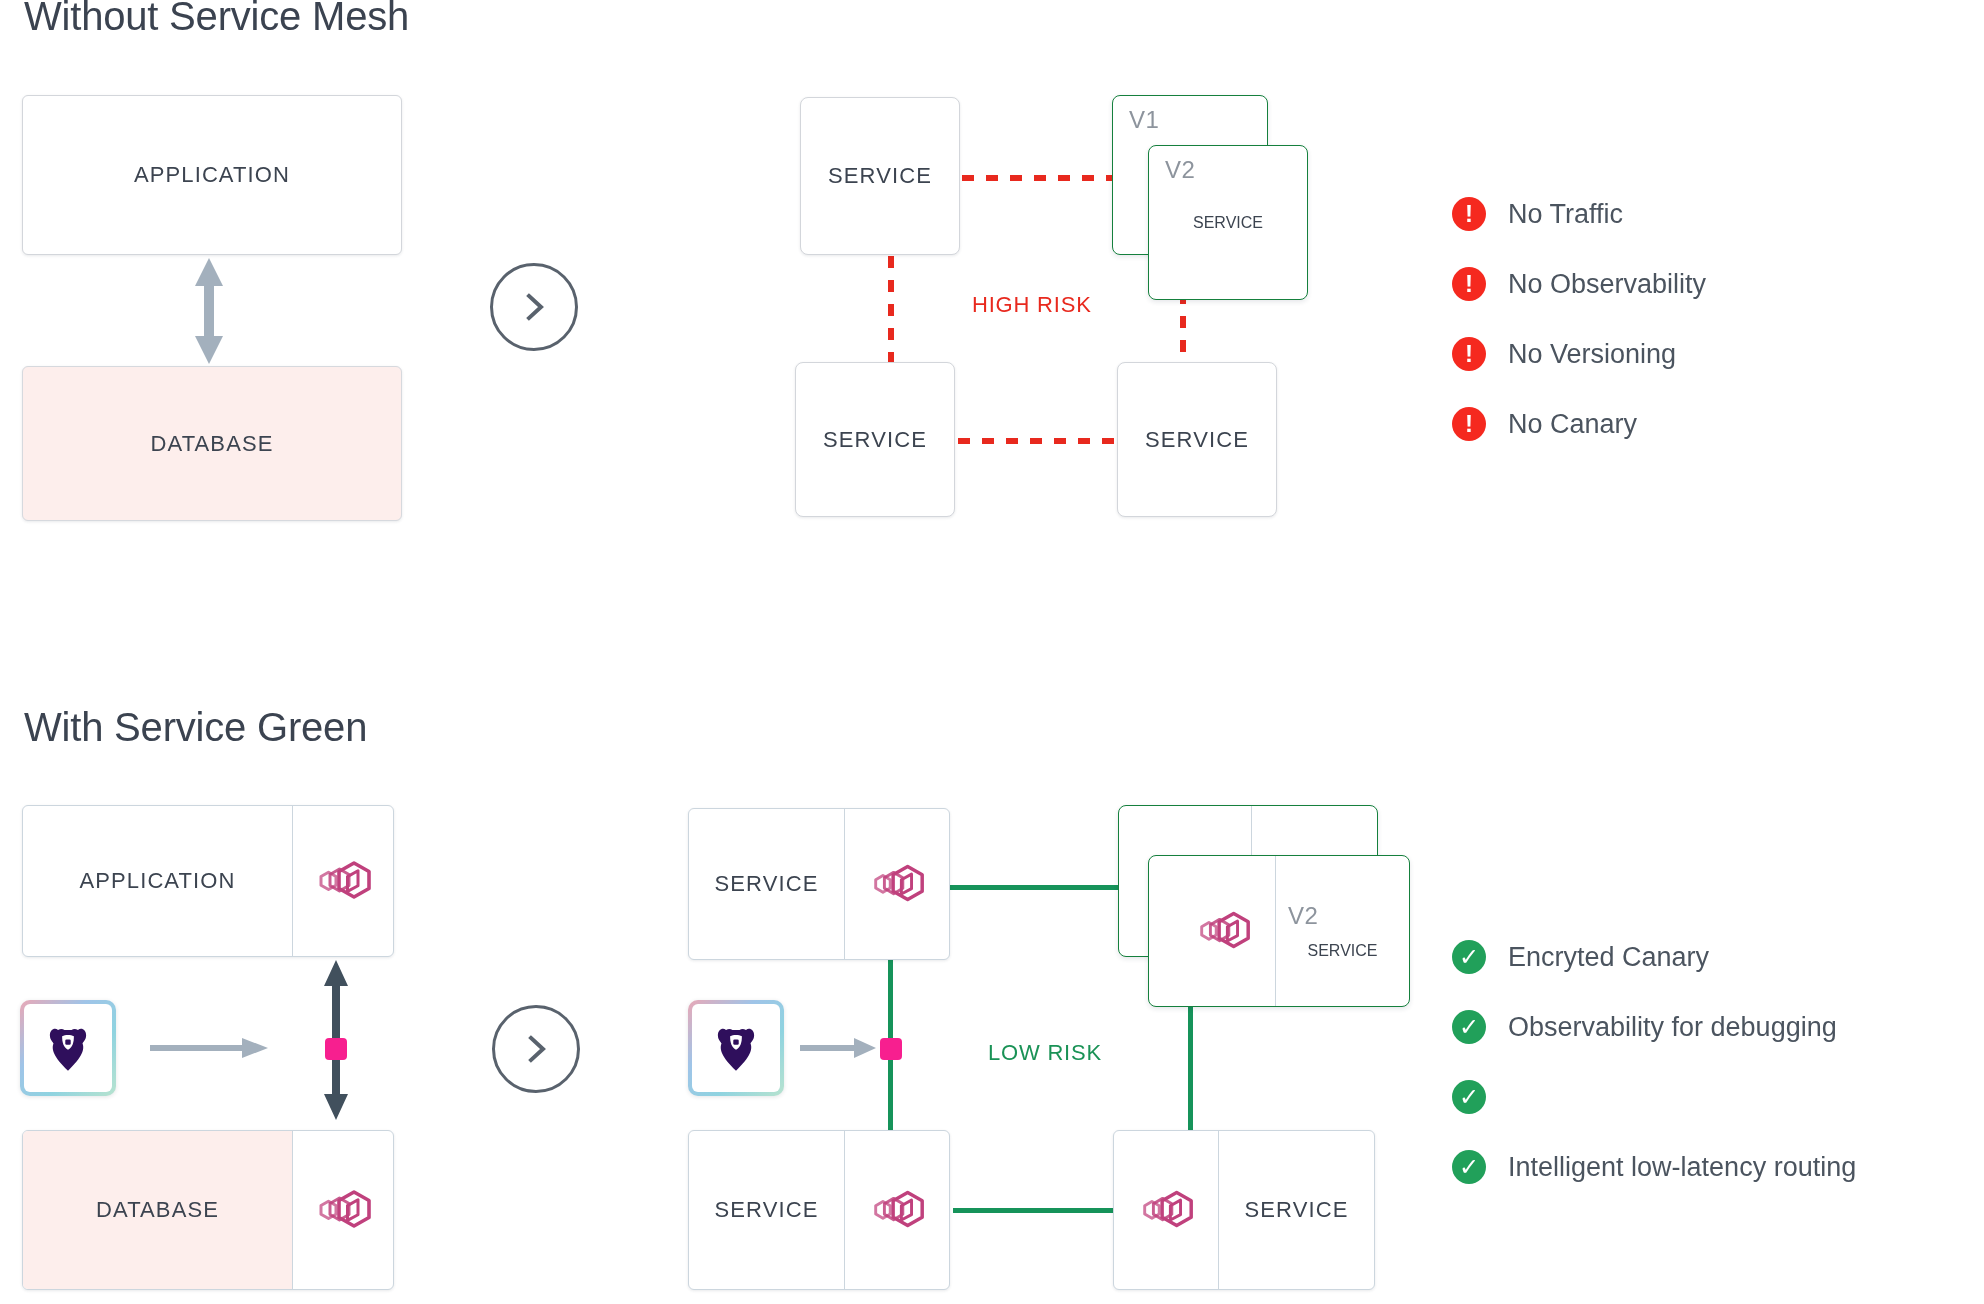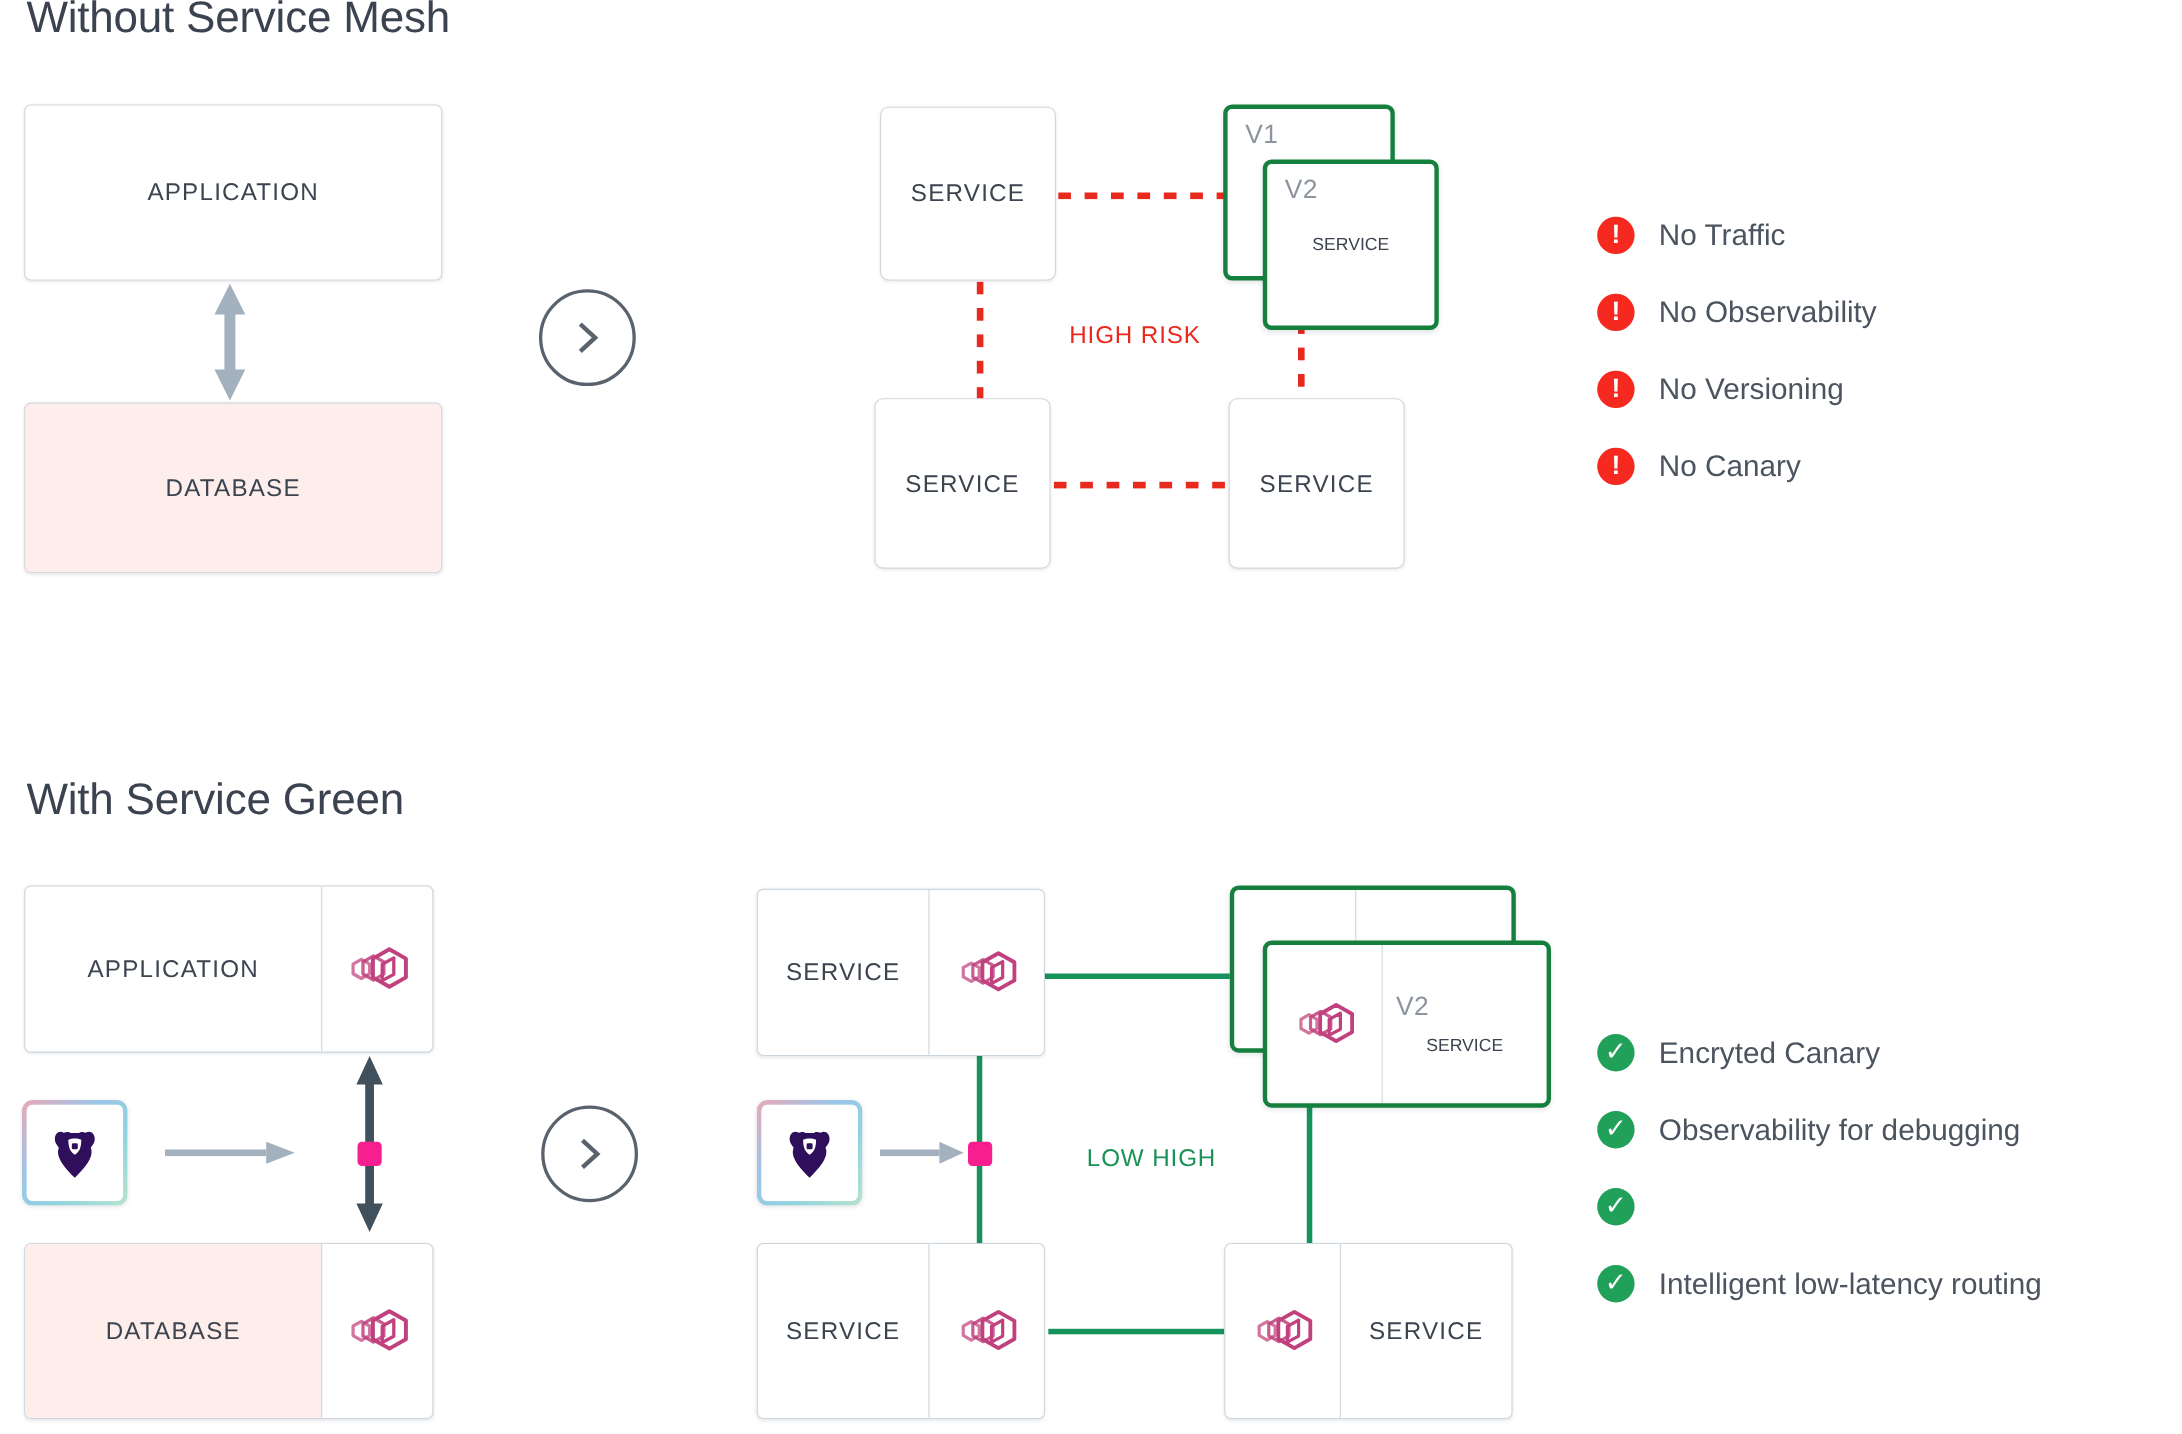--- a/index.html
+++ b/index.html
@@ -32,22 +32,22 @@
   .box.svc{border-radius:8px;}
 
   
   .split{display:flex;align-items:stretch;padding:0;overflow:hidden;}
   .split .cell{display:flex;align-items:center;justify-content:center;flex:1 1 auto;}
   .split .cell.sidecar{flex:0 0 auto;border-left:1px solid #ccd6de;}
   .split .cell.sidecar.left{border-left:none;border-right:1px solid #ccd6de;}
   .split .cell.fillpink{background:#fdeeec;}
 
   
-  .vcard{position:absolute;box-sizing:border-box;background:#fff;border:4px solid #15803d;
-    border-radius:8px;box-shadow:0 2px 5px rgba(30,40,60,.11);}
+  .vcard{position:absolute;box-sizing:border-box;background:#fff;border:1px solid #15803d;
+    border-radius:8px;box-shadow:0 2px 5px rgba(30,40,60,.11);padding-left:22px;}
   .vcard .vtag{
     position:absolute;font-size:24px;color:#8d949d;letter-spacing:.4px;
   }
 
   
   .dotline-h{
     height:6px;background-image:linear-gradient(to right,#e8291e 0 12px,transparent 12px 24px);
     background-size:24px 6px;background-repeat:repeat-x;
   }
   .dotline-v{
@@ -255,21 +255,21 @@
     <svg width="34" height="34" viewBox="0 0 34 34">
       <polyline points="12,6 24,17 12,28" fill="none" stroke="#59626d" stroke-width="4" stroke-linecap="square" stroke-linejoin="miter"></polyline>
     </svg>
   </div>
 
   <div class="abs solid-h" style="left:948px;top:885px;width:170px;"></div>
   <div class="abs solid-v" style="left:888px;top:955px;height:180px;"></div>
   <div class="abs solid-v" style="left:1188px;top:1000px;height:135px;"></div>
   <div class="abs solid-h" style="left:953px;top:1208px;width:160px;"></div>
 
-  <div class="abs risk low" style="left:988px;top:1040px;">LOW HIGH</div>
+  <div class="abs risk low" style="left:988px;top:1040px;">LOW RISK</div>
 
   <div class="abs box mesh split" style="left:688px;top:808px;width:262px;height:152px;">
     <div class="cell">
       <span class="label">SERVICE</span>
     </div>
     <div class="cell sidecar" style="width:104px;">
       <svg width="62" height="62" viewBox="0 0 64 64">
         <g fill="none" stroke="#c0417d" stroke-width="3" stroke-linejoin="round">
           <path d="M10 27.5 L17.5 23.2 L25 27.5 L25 36.2 L17.5 40.5 L10 36.2 Z" opacity=".72"></path>
           <path d="M19 25.5 L28.5 20 L38 25.5 L38 36.5 L28.5 42 L19 36.5 Z" opacity=".85"></path>

